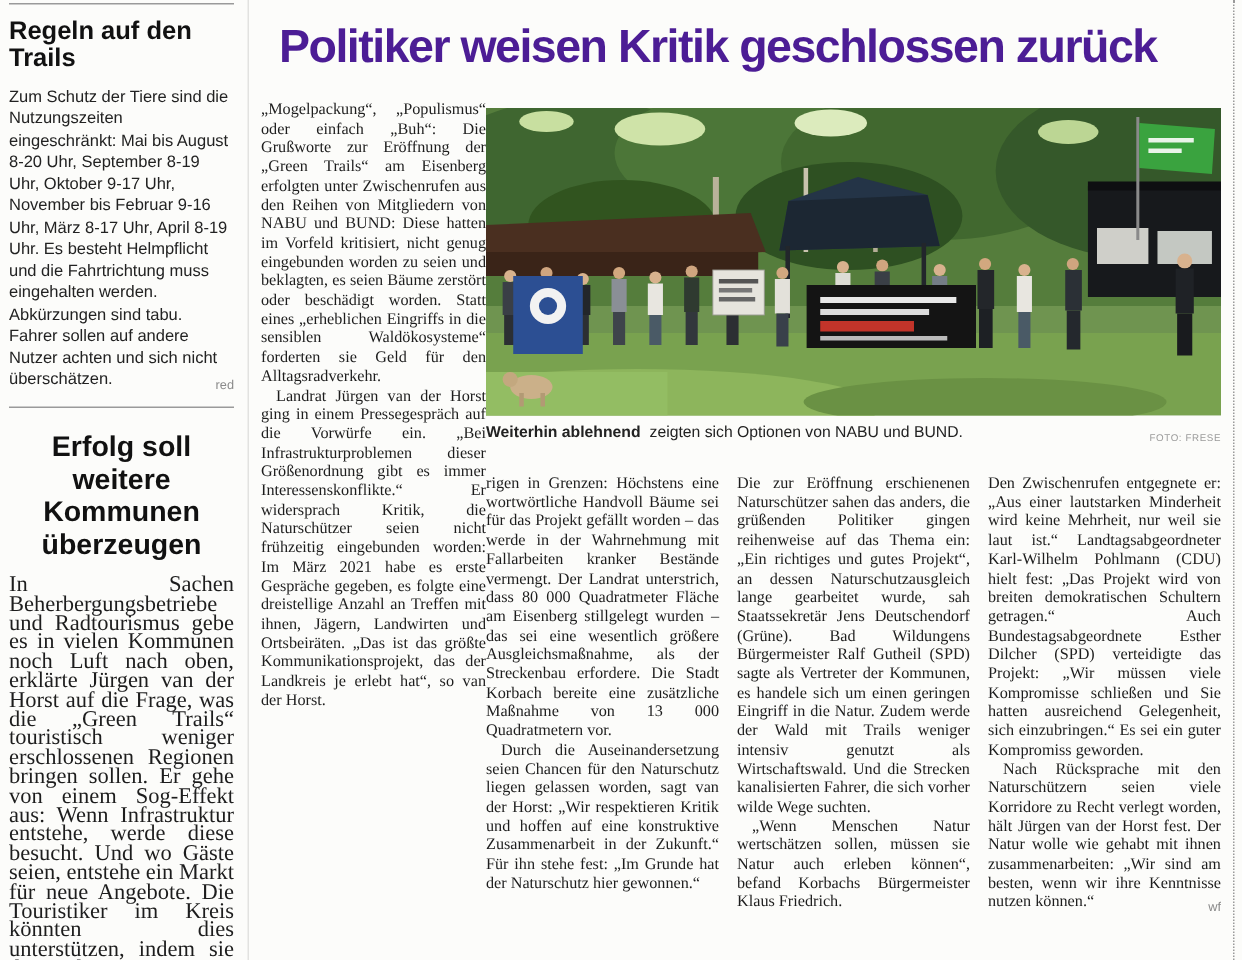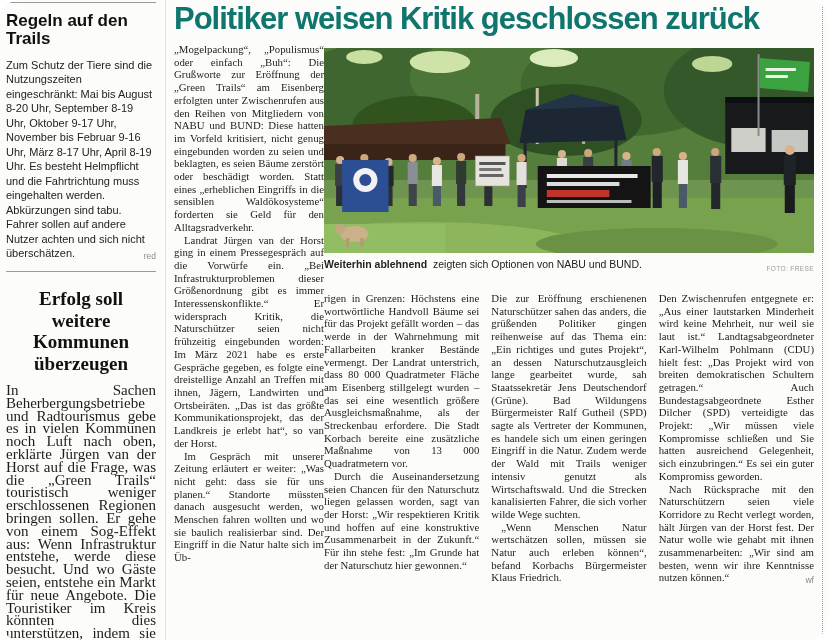--- a/index.html
+++ b/index.html
@@ -4,21 +4,20 @@
 <style>
   html,body{margin:0;padding:0;background:#ffffff;}
   .page{
     position:relative;
     width:828px;height:640px;
     background:#fcfcfa;
     overflow:hidden;
     color:#1b1b1b;
     box-sizing:border-box;
     font-family:"Liberation Serif", serif;
-    border-radius:20px;
   }
   .page::after{
     content:"";
     position:absolute;right:5px;top:0;bottom:0;
     border-right:1px dotted #9a9a9a;
   }
   .layout{display:flex;height:100%;}
 
   
   .rail{
@@ -40,21 +39,21 @@
   .sans-body{
     margin:0;font-size:11px;line-height:14.5px;
     color:#222;text-align:left;
   }
   .success-box{padding-top:14px;}
   .success-box h2{
     margin:2px 6px 9px 6px;
     text-align:center;
     font-size:19px;line-height:1.15;
     font-weight:bold;color:#111;
-    font-family:Liberation Serif, serif;
+    font-family:Liberation Sans, sans-serif;
   }
   .serif-body{
     margin:0;font-size:15px;line-height:12.8px;
     text-align:justify;color:#1d1d1d;
   }
   .ind{text-indent:10px;}
   .byl{
     float:right;
     font-family:"Liberation Sans", sans-serif;
     font-size:8.5px;color:#8a8a8a;
@@ -63,26 +62,26 @@
 
   
   .main{
     flex:1;
     margin-left:5px;
     border-left:1px solid #e2e2e0;
     padding:0 14px 0 8px;
     box-sizing:border-box;
   }
   .headline{
-    margin:0;
+    margin:12px;
     font-family:"Liberation Sans", sans-serif;
     font-weight:bold;
     font-size:31px;line-height:38px;
     letter-spacing:-1px;
-    color:#0f766e;
+    color:#4c1d95;
     white-space:nowrap;
   }
   .main-body{display:flex;gap:0;}
   .col{
     font-size:10.8px;line-height:12.7px;
     text-align:justify;color:#1d1d1d;
   }
   .col p{margin:0;}
   .col1{width:150px;min-width:150px;padding-top:5px;}
   .right-wrap{flex:1;display:flex;flex-direction:column;}
@@ -127,21 +126,20 @@
     </aside>
 
     <main class="main">
       <h1 class="headline">Politiker weisen Kritik geschlossen zurück</h1>
 
       <div class="main-body">
 
         <div class="col col1">
           <p>„Mogelpackung“, „Populismus“ oder einfach „Buh“: Die Grußworte zur Eröffnung der „Green Trails“ am Eisenberg erfolgten unter Zwischenrufen aus den Reihen von Mitgliedern von NABU und BUND: Diese hatten im Vorfeld kritisiert, nicht genug eingebunden worden zu seien und beklagten, es seien Bäume zerstört oder beschädigt worden. Statt eines „erheblichen Eingriffs in die sensiblen Waldökosysteme“ forderten sie Geld für den Alltagsradverkehr.</p>
           <p class="ind">Landrat Jürgen van der Horst ging in einem Pressegespräch auf die Vorwürfe ein. „Bei Infrastrukturproblemen dieser Größenordnung gibt es immer Interessenskonflikte.“ Er widersprach Kritik, die Naturschützer seien nicht frühzeitig eingebunden worden: Im März 2021 habe es erste Gespräche gegeben, es folgte eine dreistellige Anzahl an Treffen mit ihnen, Jägern, Landwirten und Ortsbeiräten. „Das ist das größte Kommunikationsprojekt, das der Landkreis je erlebt hat“, so van der Horst.</p>
-          <p class="ind">Im Gespräch mit unserer Zeitung erläutert er weiter: „Was nicht geht: dass sie für uns planen.“ Standorte müssten danach ausgesucht werden, wo Menschen fahren wollten und wo sie baulich realisierbar sind. Der Eingriff in die Natur halte sich im Üb-</p>
         </div>
 
         <div class="right-wrap">
 
           <figure class="photo-area" style="margin:10px 0 0 0;">
             <svg viewBox="0 0 486 205" preserveAspectRatio="none" role="img">
 
               <rect x="0" y="0" width="486" height="205" fill="#6f9450"></rect>
 
               <rect x="0" y="0" width="486" height="132" fill="#557d3c"></rect>

